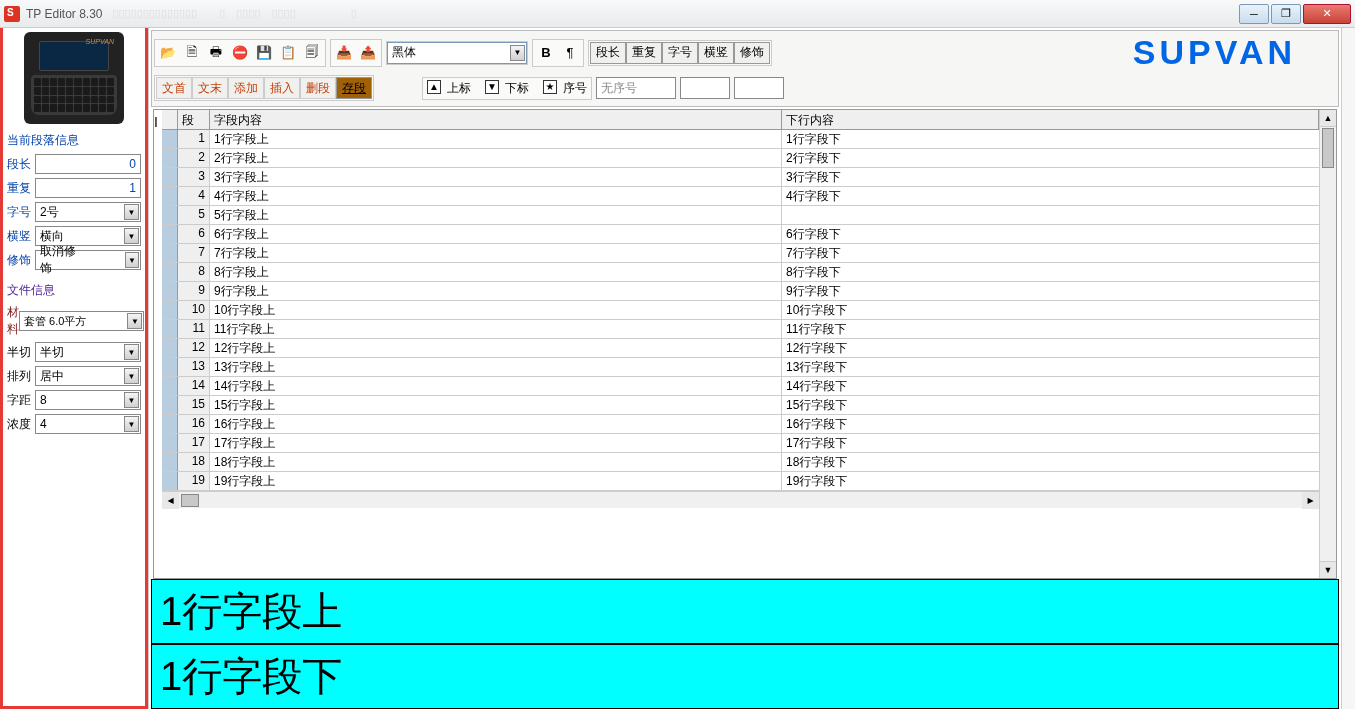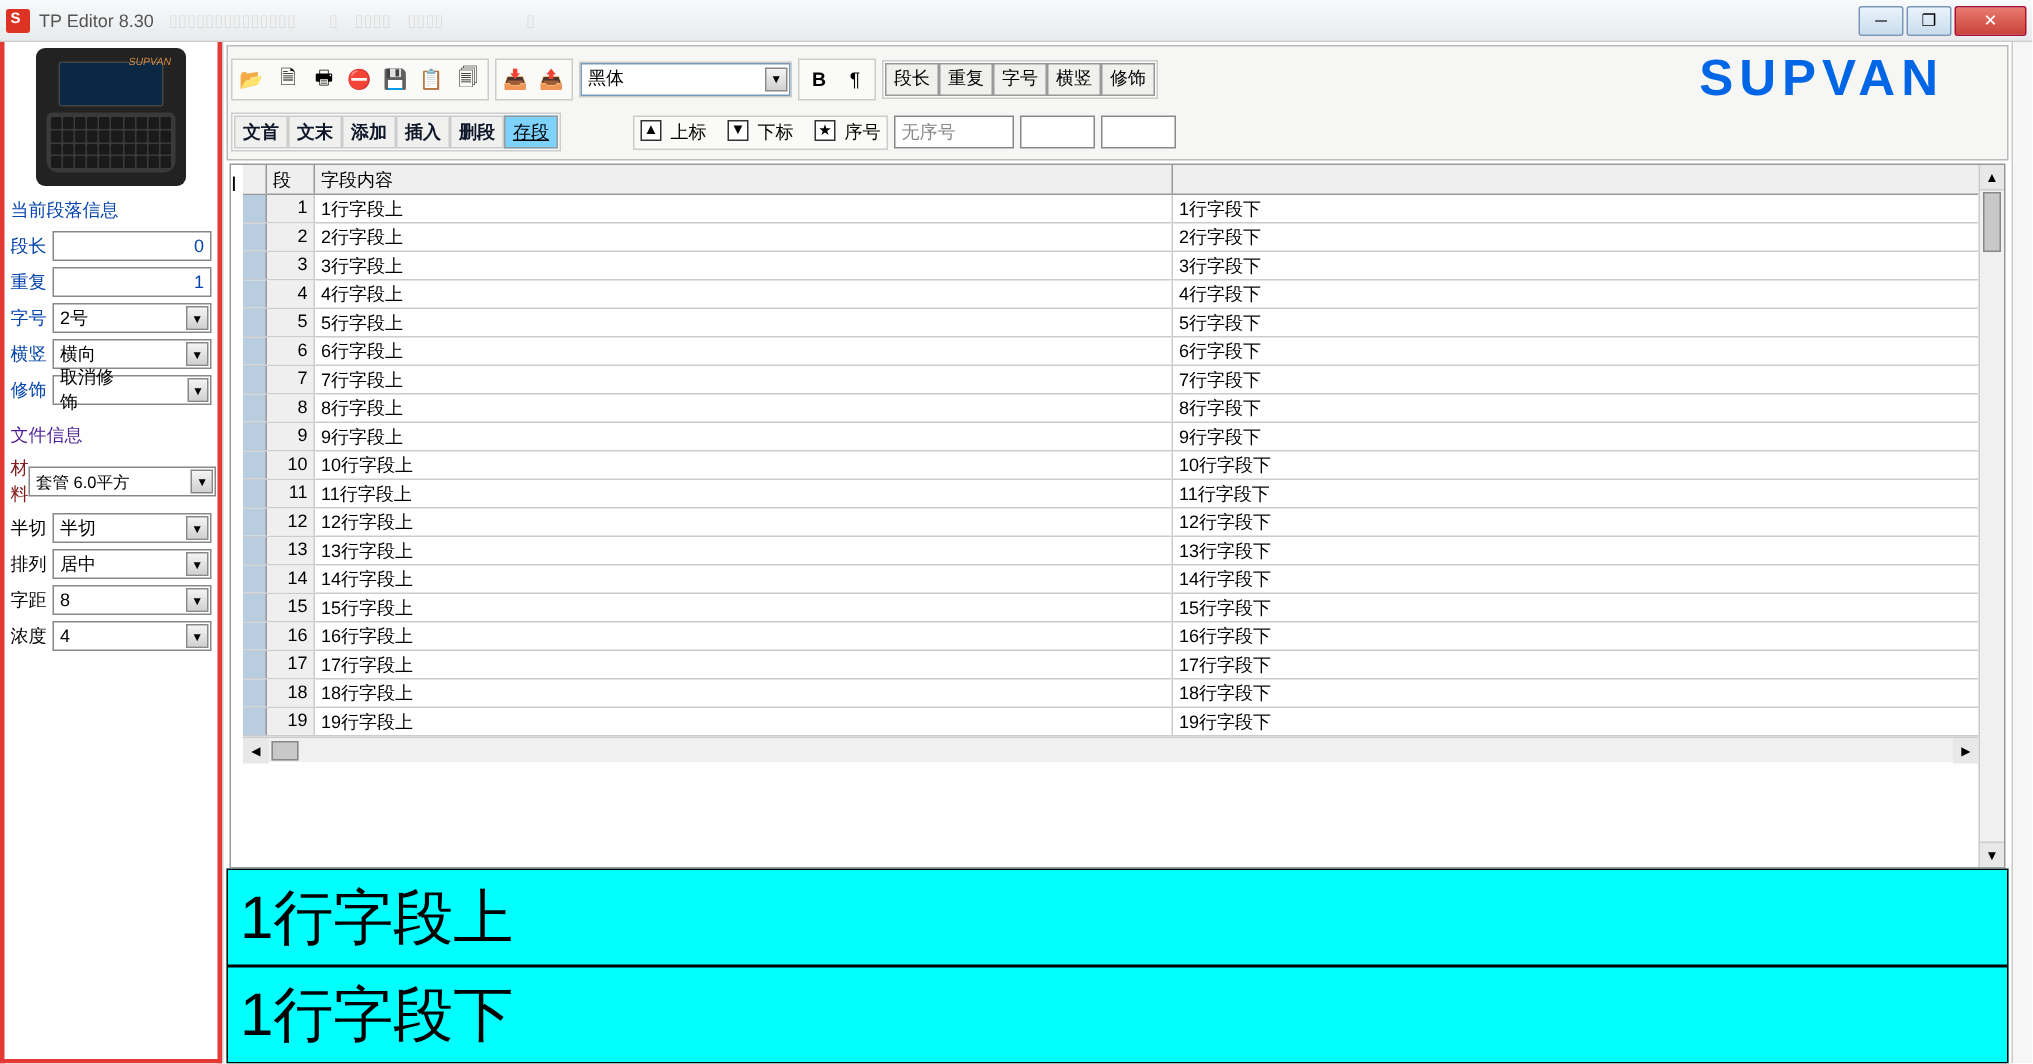--- a/index.html
+++ b/index.html
@@ -33,22 +33,22 @@
 .field-row .select { justify-content: space-between; gap: 39px; }
 .sel-arrow { width: 15px; height: 16px; background: linear-gradient(#f4f4f4,#d0d0d0); border:1px solid #888; display:flex; align-items:center; justify-content:center; font-size:8px; margin-right:-3px; margin-left:2px;}
 
 .right-col { flex: 1; display: flex; flex-direction: column; border-left: 1px solid #ccc; }
 
 .toolbar-area { border: 1px solid #bbb; margin: 2px; padding: 2px; background:#f6f6f4; }
 .tb-row { display: flex; align-items: center; gap: 4px; margin-bottom: 3px; }
 .tb-group { display: flex; border: 1px solid #ccc; padding: 1px; background: #fafaf8; }
 .tb-btn { width: 24px; height: 24px; display:flex; align-items:center; justify-content:center; border: 1px solid transparent; cursor:pointer; font-size:13px; }
 .tb-textbtn { padding: 2px 5px; font-size:12px; border: 1px solid #999; background: #f0f0ee; cursor:pointer; height:22px; display:flex; align-items:center; }
-.tb-textbtn.disabled { color:#0f172a; border-color:#ccc;font-weight:bold; }
-.tb-textbtn.active { background: #7dd3fc; text-decoration: underline; }
+.tb-textbtn.disabled { color:#c2410c; border-color:#ccc; }
+.tb-textbtn.active { background: #a16207; text-decoration: underline; }
 .font-select { width: 140px; height: 22px; border: 1px solid #7a99b8; background: #fff; padding: 0 4px; display:flex; align-items:center; justify-content:space-between; font-size:12px;}
 .supvan-logo { margin-left: auto; margin-right: 40px; font-size: 34px; color: #0066e5; font-weight: bold; letter-spacing: 4px; font-family: Arial,sans-serif; align-self:center;}
 .seq-input { width: 80px; height: 22px; border: 1px solid #888; background:#fff; padding:0 4px; display:flex; align-items:center; color:#888; font-size:12px;}
 .seq-small { width: 50px; height: 22px; border: 1px solid #888; background:#fff;}
 .chk { width:14px; height:14px; border:1px solid #333; display:inline-flex; align-items:center; justify-content:center; margin-right:2px; font-size:10px; background:#fff;}
 
 .grid-area { flex: 1; margin: 0 4px; border: 1px solid #999; display: flex; overflow: hidden; position:relative;}
 .grid-scrollv { width: 17px; background: #f0f0f0; border-left: 1px solid #ccc; position:relative;}
 .grid-scrollv .thumb { position:absolute; top:18px; left:2px; right:2px; height:40px; background:#c8c8c8; border:1px solid #888;}
 .grid-scrollv .arr { height:17px; display:flex; align-items:center; justify-content:center; font-size:9px; background:#e8e8e8; border-bottom:1px solid #ccc;}
@@ -272,20 +272,21 @@
       </div>
     </div>
 
     <div class="grid-area">
       <span class="cursor-i" style="align-self:flex-start;margin-top:4px">I</span>
       <div class="grid-body">
         <div class="g-header">
           <div class="gh-rowsel"></div>
           <div class="gh-num">段号</div>
           <div class="gh-upper">字段内容</div>
+          <div class="gh-lower">下行内容</div>
         </div>
         <div id="grid-rows">
             <div class="g-row">
               <div class="gr-sel"></div>
               <div class="gr-num">1</div>
               <div class="gr-upper">1行字段上</div>
               <div class="gr-lower">1行字段下</div>
             </div>
             <div class="g-row">
               <div class="gr-sel"></div>
@@ -302,21 +303,20 @@
             <div class="g-row">
               <div class="gr-sel"></div>
               <div class="gr-num">4</div>
               <div class="gr-upper">4行字段上</div>
               <div class="gr-lower">4行字段下</div>
             </div>
             <div class="g-row">
               <div class="gr-sel"></div>
               <div class="gr-num">5</div>
               <div class="gr-upper">5行字段上</div>
-              <div class="gr-lower">5行字段下</div>
             </div>
             <div class="g-row">
               <div class="gr-sel"></div>
               <div class="gr-num">6</div>
               <div class="gr-upper">6行字段上</div>
               <div class="gr-lower">6行字段下</div>
             </div>
             <div class="g-row">
               <div class="gr-sel"></div>
               <div class="gr-num">7</div>

